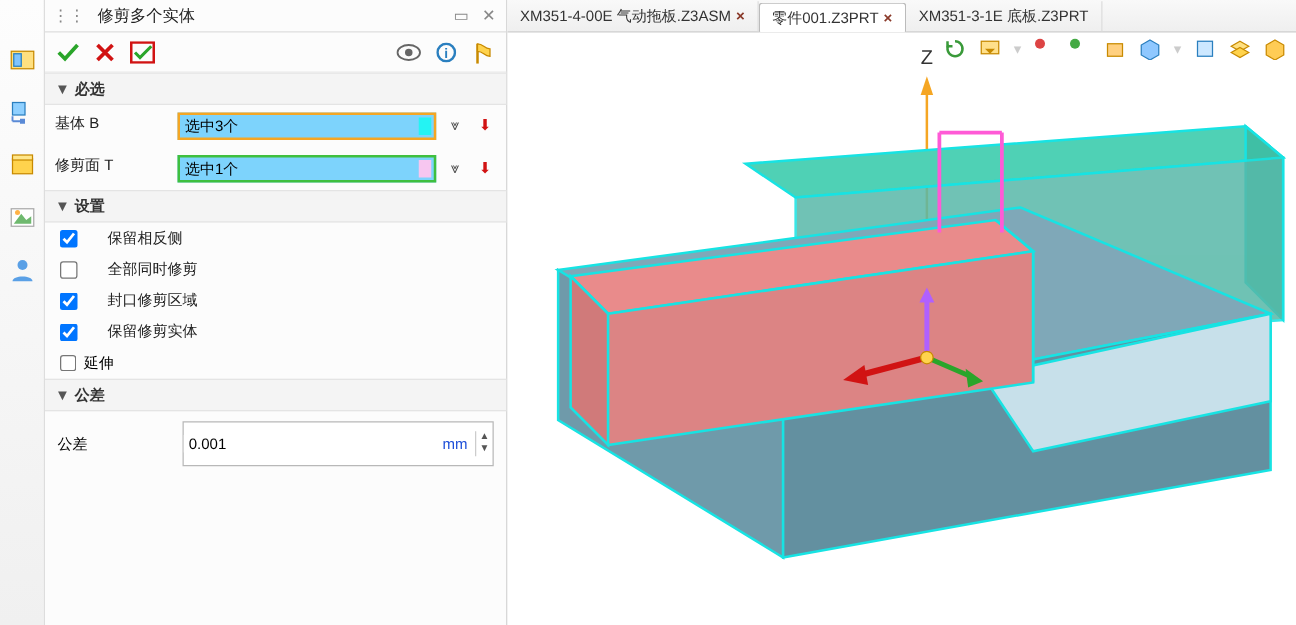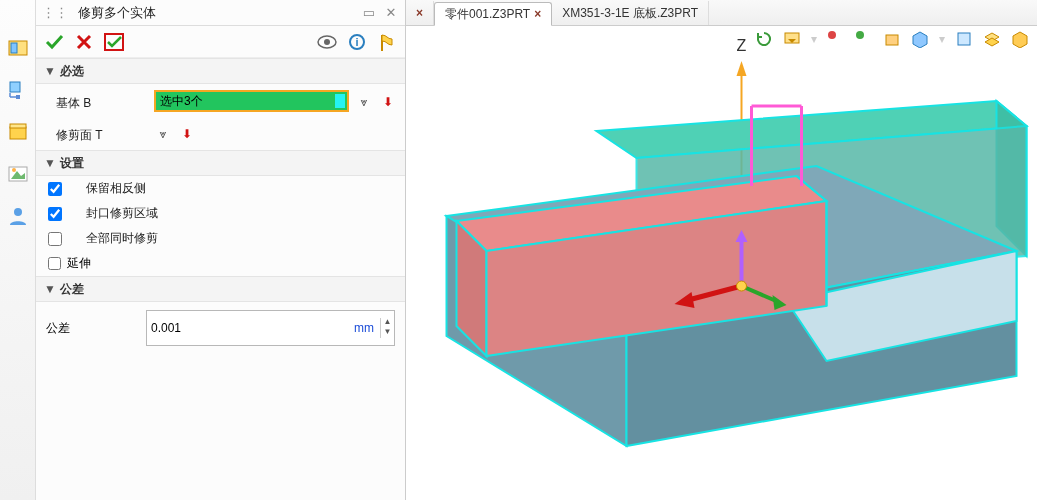--- a/index.html
+++ b/index.html
@@ -59,27 +59,27 @@
   .tbtn {
     width:24px;height:22px;display:flex;align-items:center;justify-content:center;border-radius:3px;
   }
   .section-head {
     height:26px; display:flex; align-items:center; gap:4px;
     padding:0 8px; background:#f4f4f4; border-top:1px solid #e4e4e4; border-bottom:1px solid #e4e4e4;
     color:#333; font-weight:bold;
   }
   .section-head .tri {color:#555;}
   .form-row {
-    display:flex; align-items:flex-end;
-    padding:6px 8px; gap:6px;margin-left:12px;
+    display:flex; align-items:flex-start;
+    padding:6px 8px; gap:6px;
   }
   .form-row .lbl { width:92px; color:#222;}
   .sel-box {
     flex:1; height:22px; display:flex; align-items:center;
-    padding:0 4px; background:#22c55e;
+    padding:0 4px; background:#7dd3fc;
     position:relative;
   }
   .sel-orange { border:2px solid #f5a623; }
   .sel-green  { border:2px solid #3fbf3f; }
   .sel-box .chip {
     position:absolute; right:2px; top:2px; bottom:2px; width:10px;
   }
   .chip-cyan{background:#24f3f3;}
   .chip-pink{background:#f7c6f0;}
   .mini {
@@ -228,39 +228,47 @@
     <span class="lbl">基体 B</span>
     <div class="sel-box sel-orange">
       <span>选中3个</span>
       <span class="chip chip-cyan"></span>
     </div>
     <div class="mini">⩔</div>
     <div class="mini" style="color:#d11313;">⬇</div>
   </div>
   <div class="form-row">
     <span class="lbl">修剪面 T</span>
+    <div class="sel-box sel-green">
+      <span>选中1个</span>
+      <span class="chip chip-pink"></span>
+    </div>
     <div class="mini">⩔</div>
     <div class="mini" style="color:#d11313;">⬇</div>
   </div>
 
   <div class="section-head">
     <span class="tri">▼</span>
     <span>设置</span>
   </div>
   <label class="check-row">
     <input type="checkbox" checked="" style="">
     <span>保留相反侧</span>
+  </label>
+  <label class="check-row">
+    <input type="checkbox" style="">
+    <span>全部同时修剪</span>
   </label>
   <label class="check-row">
     <input type="checkbox" checked="" style="">
     <span>封口修剪区域</span>
   </label>
   <label class="check-row">
-    <input type="checkbox" style="">
-    <span>全部同时修剪</span>
+    <input type="checkbox" checked="" style="">
+    <span>保留修剪实体</span>
   </label>
   <div class="ext-row">
     <div class="ext-lbl-area">
       <input type="checkbox" style="">
       <span>延伸</span>
     </div>
   </div>
 
   <div class="section-head">
     <span class="tri">▼</span>
@@ -275,20 +283,21 @@
           <div>▲</div>
           <div>▼</div>
         </div>
     </div>
   </div>
 </div>
 
 <div class="view">
   <div class="tabs">
     <div class="tab">
+      <span>XM351-4-00E 气动拖板.Z3ASM</span>
       <span class="close">×</span>
     </div>
     <div class="tab active">
       <span>零件001.Z3PRT</span>
       <span class="close">×</span>
     </div>
     <div class="tab">
       <span>XM351-3-1E 底板.Z3PRT</span>
     </div>
   </div>

